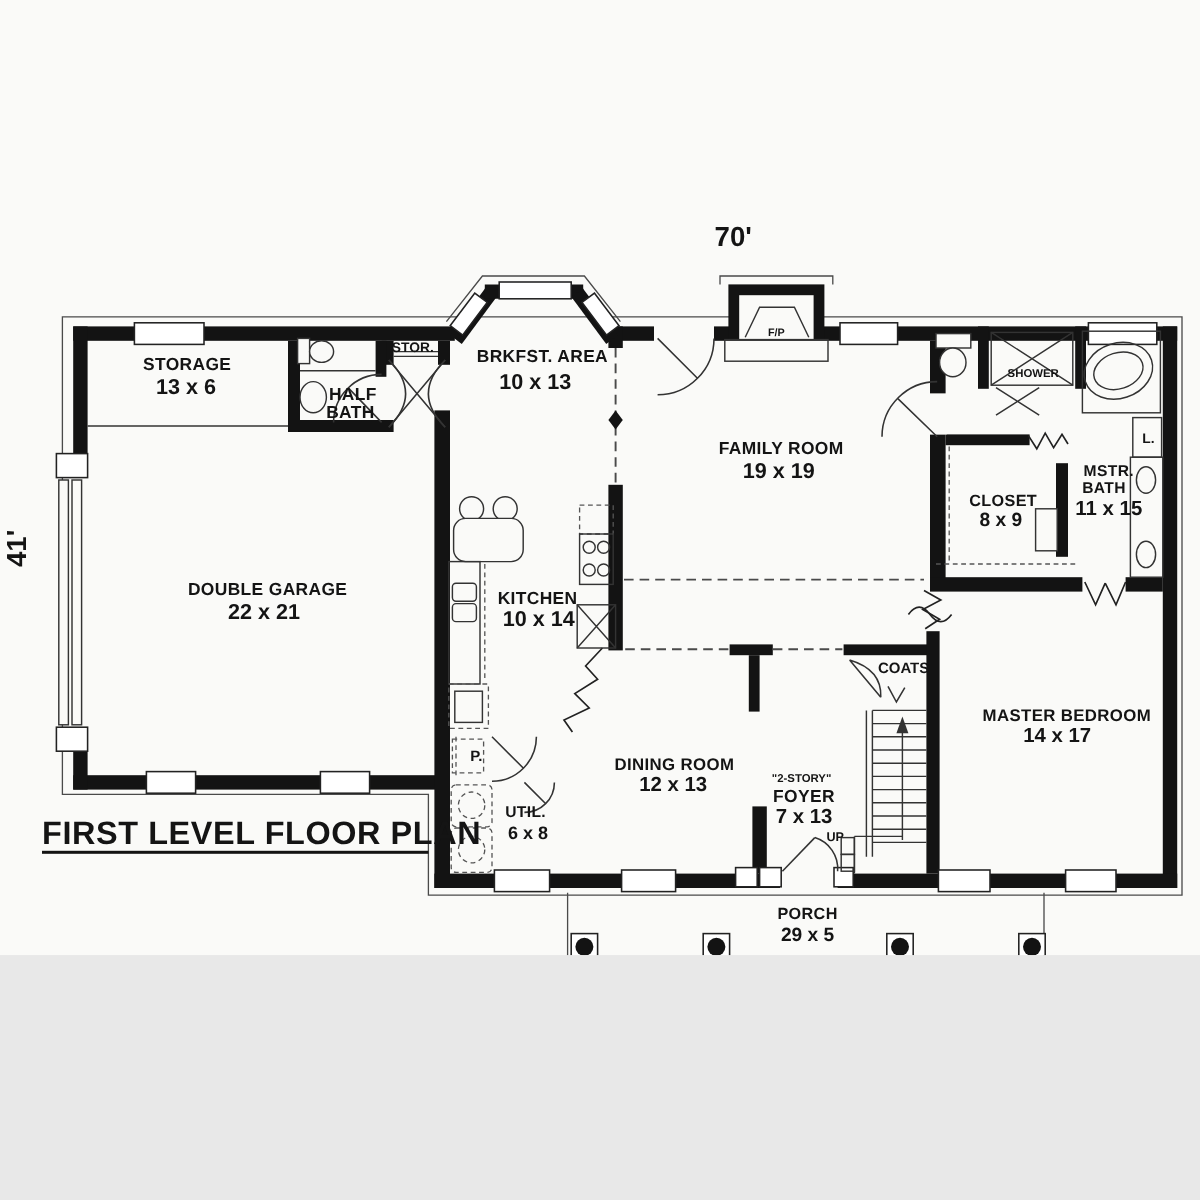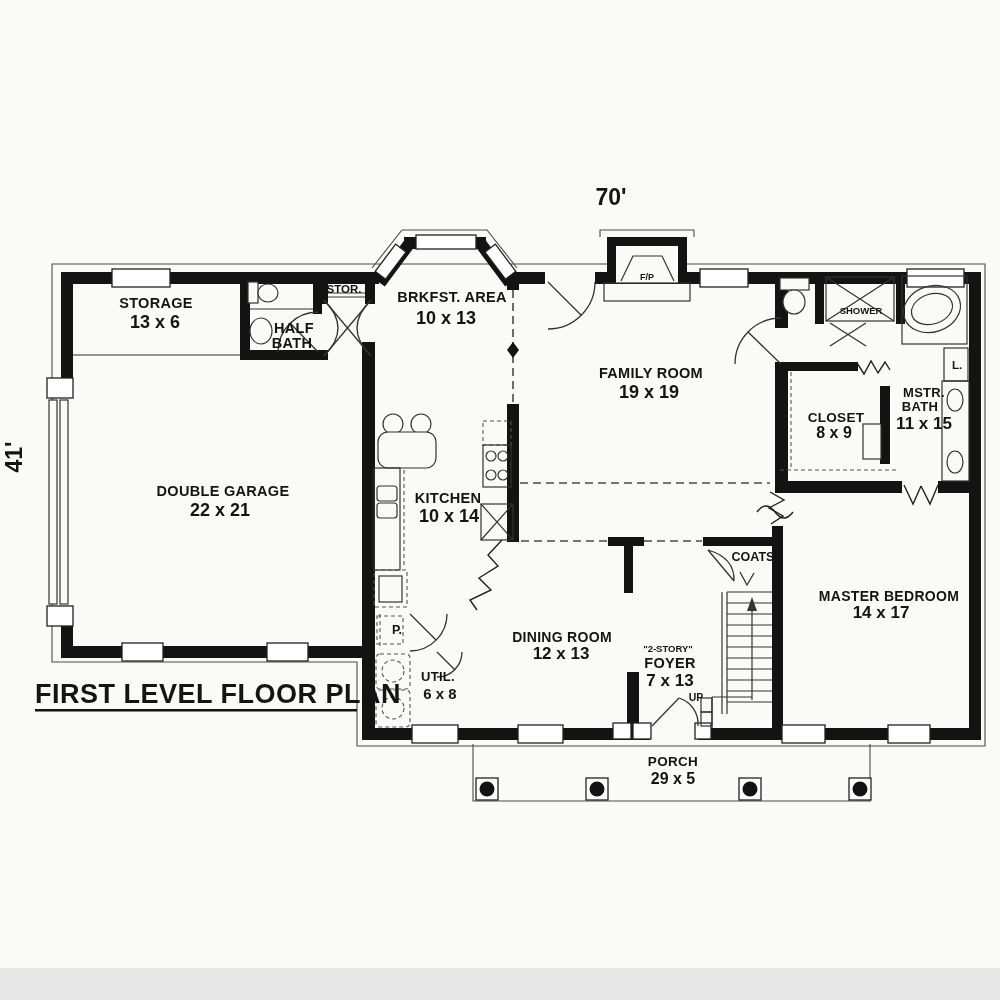--- a/index.html
+++ b/index.html
@@ -1,17 +1,17 @@
 <!DOCTYPE html>
 <html><head>
 <meta charset="utf-8">
 <style>
   html,body{margin:0;padding:0;background:#e8e8e8;}
   .canvas{
-    position:relative;width:1000px;height:968px;background:#fafaf8;
+    position:relative;width:1000px;height:796px;background:#fafaf8;
     font-family:"Liberation Sans", sans-serif;overflow:hidden;margin:0 auto;
   }
   svg text{
     font-family:"Liberation Sans", sans-serif;
     font-weight:700;fill:#141414;
   }
   .t-room{font-size:14.5px;letter-spacing:.3px;}
   .t-size{font-size:18px;}
   .t-size-sm{font-size:15px;}
   .t-small{font-size:11.5px;}

